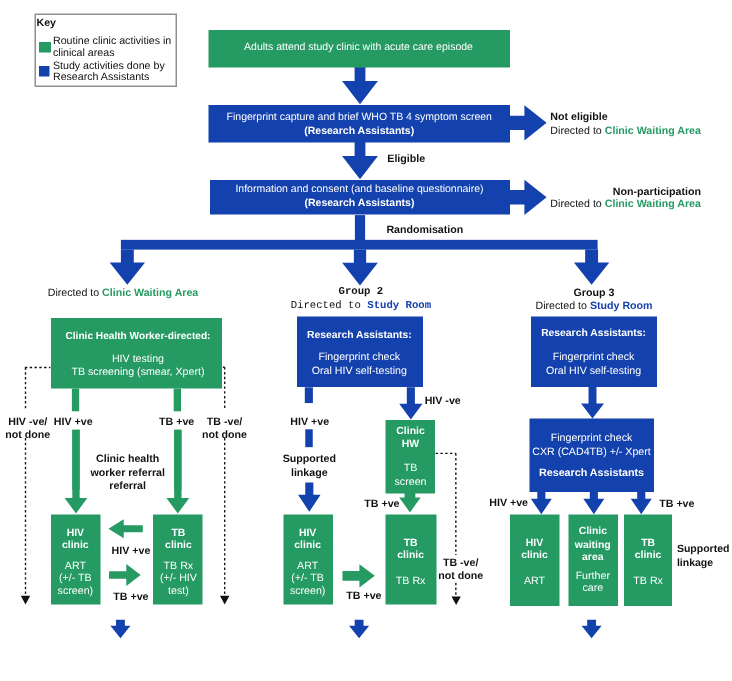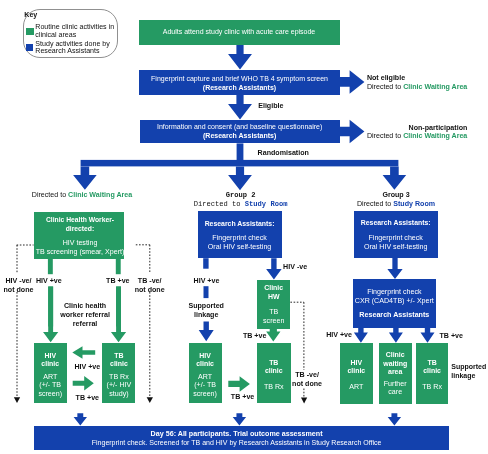--- a/index.html
+++ b/index.html
@@ -60,21 +60,21 @@
   <polygon points="304.1,403.4 301.0,397.6 307.2,397.6" fill="#111"></polygon>
   <polygon points="228.3,380.7 239.6,380.7 239.6,376.15 249.9,383.9 239.6,391.65 239.6,387.1 228.3,387.1" fill="#259A63"></polygon>
   <polygon points="392.35,258 397.65,258 397.65,269 402.65,269 395,279 387.35,269 392.35,269" fill="#1341AD"></polygon>
   <polygon points="358.2,328 363.6,328 363.6,332.5 367.9,332.5 360.9,342.8 353.9,332.5 358.2,332.5" fill="#1341AD"></polygon>
   <polygon points="393.2,328 398.6,328 398.6,332.5 402.9,332.5 395.9,342.8 388.9,332.5 393.2,332.5" fill="#1341AD"></polygon>
   <polygon points="424.8,328 430.2,328 430.2,332.5 434.5,332.5 427.5,342.8 420.5,332.5 424.8,332.5" fill="#1341AD"></polygon>
   <polygon points="77.35,413.2 83.25,413.2 83.25,417.1 87,417.1 80.3,425.5 73.6,417.1 77.35,417.1" fill="#1341AD"></polygon>
   <polygon points="236.45,413.2 242.35,413.2 242.35,417.1 246.1,417.1 239.4,425.5 232.7,417.1 236.45,417.1" fill="#1341AD"></polygon>
   <polygon points="391.45,413.2 397.35,413.2 397.35,417.1 401.1,417.1 394.4,425.5 387.7,417.1 391.45,417.1" fill="#1341AD"></polygon>
 </svg>
-<div class="keybox" style="left:23px;top:9px;width:93px;height:47px;border-radius:17px;">
+<div class="keybox" style="left:23px;top:9px;width:93px;height:47px;">
  <div class="keytxt b" style="left:0.3px;top:1.4px;font-size:7.1px;line-height:8.4px;">Key</div>
  <div class="keysw" style="left:1.8px;top:17.5px;width:7.8px;height:7.2px;background:#259A63;"></div>
  <div class="keytxt" style="left:11.3px;top:14.3px;width:80px;font-size:7.1px;line-height:7.3px;">Routine clinic activities in clinical areas</div>
  <div class="keysw" style="left:1.9px;top:33.6px;width:7.6px;height:7.1px;background:#1341AD;"></div>
  <div class="keytxt" style="left:11.3px;top:30.8px;width:80px;font-size:7.1px;line-height:7.3px;">Study activities done by Research Assistants</div>
 </div>
 <div class="box green" style="left:138.5px;top:20px;width:201px;height:24.5px;font-size:7px;line-height:9px;padding-bottom:2px;">
   <span class="ln" style="">Adults attend study clinic with acute care episode</span>
 </div>
 <div class="box blue" style="left:139.3px;top:69.5px;width:200.4px;height:25px;font-size:7px;line-height:8.8px;padding-top:3px;">
@@ -91,21 +91,21 @@
       <span class="ln"><span>Directed to </span><span style="color:#259A63;font-weight:bold;">Clinic Waiting Area</span></span>
     </div>
 <div class="lbl" style="left:366.9px;top:123.6px;font-size:7.1px;line-height:8.8px;text-align:right;">
       <span class="ln b">Non-participation</span>
       <span class="ln"><span>Directed to </span><span style="color:#259A63;font-weight:bold;">Clinic Waiting Area</span></span>
     </div>
 <div class="lbl b" style="left:257.6px;top:148.8px;font-size:7.1px;line-height:8.8px;text-align:left;">Randomisation</div>
 <div class="lbl" style="left:18px;top:191.3px;width:128px;font-size:7.1px;line-height:8.8px;">
       <span class="ln"><span>Directed to </span><span style="color:#259A63;font-weight:bold;">Clinic Waiting Area</span></span>
     </div>
-<div class="box green" style="left:34.4px;top:211.5px;width:90px;height:47.5px;font-size:7.1px;line-height:8.7px;padding-top:2.6px;padding-left:1.2px;">
+<div class="box green" style="left:34.4px;top:211.5px;width:114px;height:47.5px;font-size:7.1px;line-height:8.7px;padding-top:2.6px;padding-left:1.2px;">
   <span class="ln b" style="font-size:6.75px;">Clinic Health Worker-directed:</span>
   <span class="gap" style="height:5.8px;"></span>
   <span class="ln" style="">HIV testing</span>
   <span class="ln" style="">TB screening (smear, Xpert)</span>
 </div>
 <div class="lbl b" style="left:-6.5px;top:276.8px;width:50px;font-size:7.1px;line-height:8.7px;">
       <span class="ln" style="">HIV -ve/</span>
       <span class="ln" style="">not done</span>
     </div>
 <div class="lbl b" style="left:23.8px;top:276.8px;width:50px;font-size:7.1px;line-height:8.7px;">HIV +ve</div>
@@ -126,21 +126,21 @@
   <span class="ln" style="">ART</span>
   <span class="ln" style="">(+/- TB</span>
   <span class="ln" style="">screen)</span>
 </div>
 <div class="box green" style="left:102.4px;top:342.8px;width:33.1px;height:60.7px;font-size:7.1px;line-height:8.4px;padding-top:3.6px;">
   <span class="ln b" style="font-size:6.95px;">TB</span>
   <span class="ln b" style="font-size:6.95px;">clinic</span>
   <span class="gap" style="height:4.2px;"></span>
   <span class="ln" style="">TB Rx</span>
   <span class="ln" style="">(+/- HIV</span>
-  <span class="ln" style="">study)</span>
+  <span class="ln" style="">test)</span>
 </div>
 <div class="lbl b" style="left:62.3px;top:362.8px;width:50px;font-size:7.1px;line-height:8.7px;">HIV +ve</div>
 <div class="lbl b" style="left:62.3px;top:394.3px;width:50px;font-size:7.1px;line-height:8.7px;">TB +ve</div>
 <div class="lbl" style="left:176.6px;top:191.3px;width:128px;font-size:7.1px;line-height:8.8px;font-family:Liberation Mono, monospace;">
       <span class="ln b" style="">Group 2</span>
       <span class="ln"><span>Directed to </span><span style="color:#1341AD;font-weight:bold;">Study Room</span></span>
     </div>
 <div class="box blue" style="left:197.5px;top:211.3px;width:84.1px;height:46.9px;font-size:7.1px;line-height:8.7px;padding-top:2.0px;">
   <span class="ln b" style="font-size:6.9px;">Research Assistants:</span>
   <span class="gap" style="height:5.8px;"></span>
@@ -215,17 +215,13 @@
 <div class="box green" style="left:415.7px;top:342.5px;width:32.8px;height:61px;font-size:7.1px;line-height:8.4px;padding-top:4.0px;">
   <span class="ln b" style="font-size:6.95px;">TB</span>
   <span class="ln b" style="font-size:6.95px;">clinic</span>
   <span class="gap" style="height:7px;"></span>
   <span class="ln" style="">TB Rx</span>
 </div>
 <div class="lbl b" style="left:451.3px;top:363.4px;width:44px;font-size:7.0px;line-height:8.9px;text-align:left;">
       <span class="ln" style="">Supported</span>
       <span class="ln" style="">linkage</span>
     </div>
-<div class="box blue" style="left:34.2px;top:425.8px;width:414.5px;height:24.2px;font-size:7px;line-height:8.7px;padding-right:9.7px;padding-top:1.6px;">
-  <span class="ln b" style="font-size:7.15px;">Day 56: All participants. Trial outcome assessment</span>
-  <span class="ln" style="">Fingerprint check. Screened for TB and HIV by Research Assistants in Study Research Office</span>
-</div>
 </div>
 
 </body></html>

